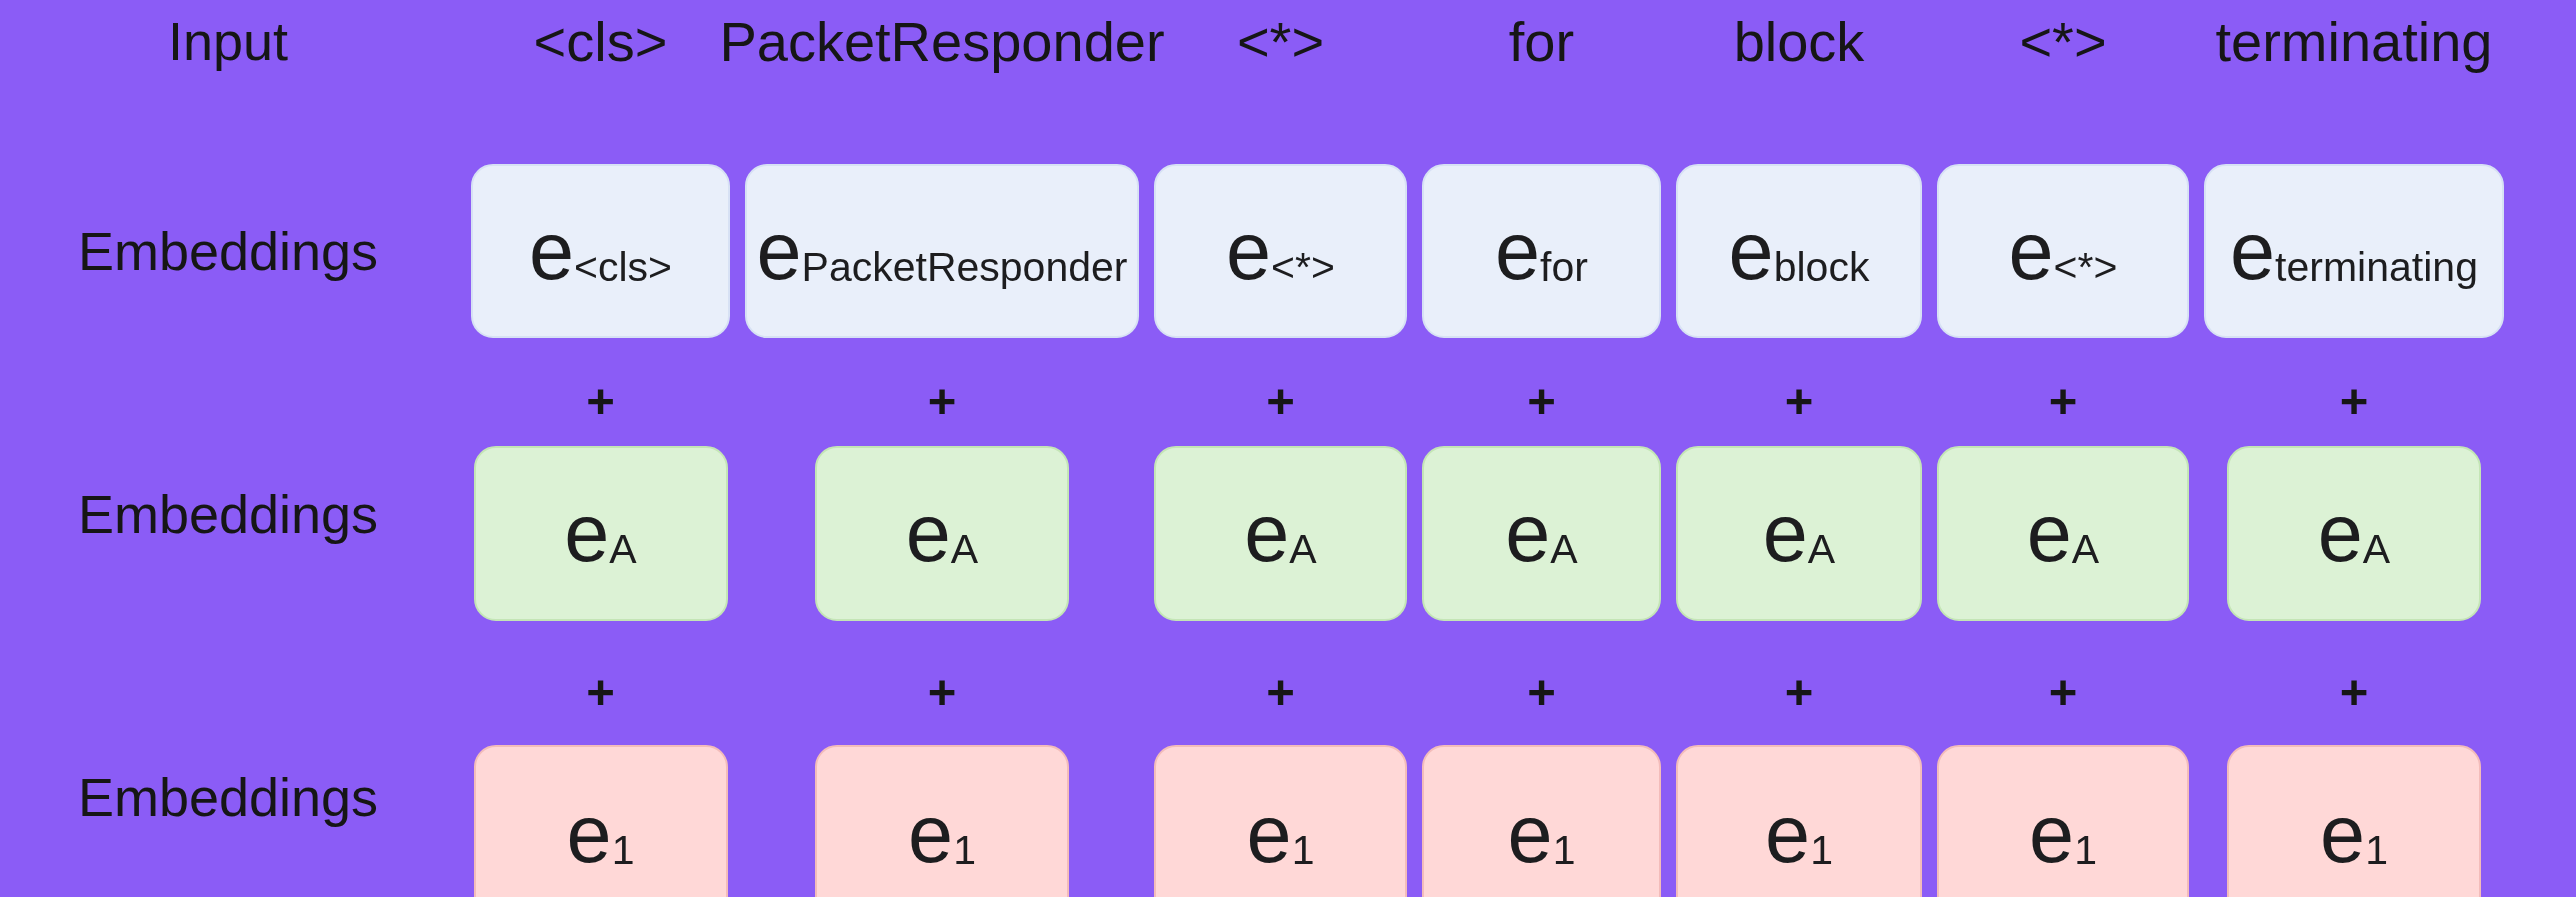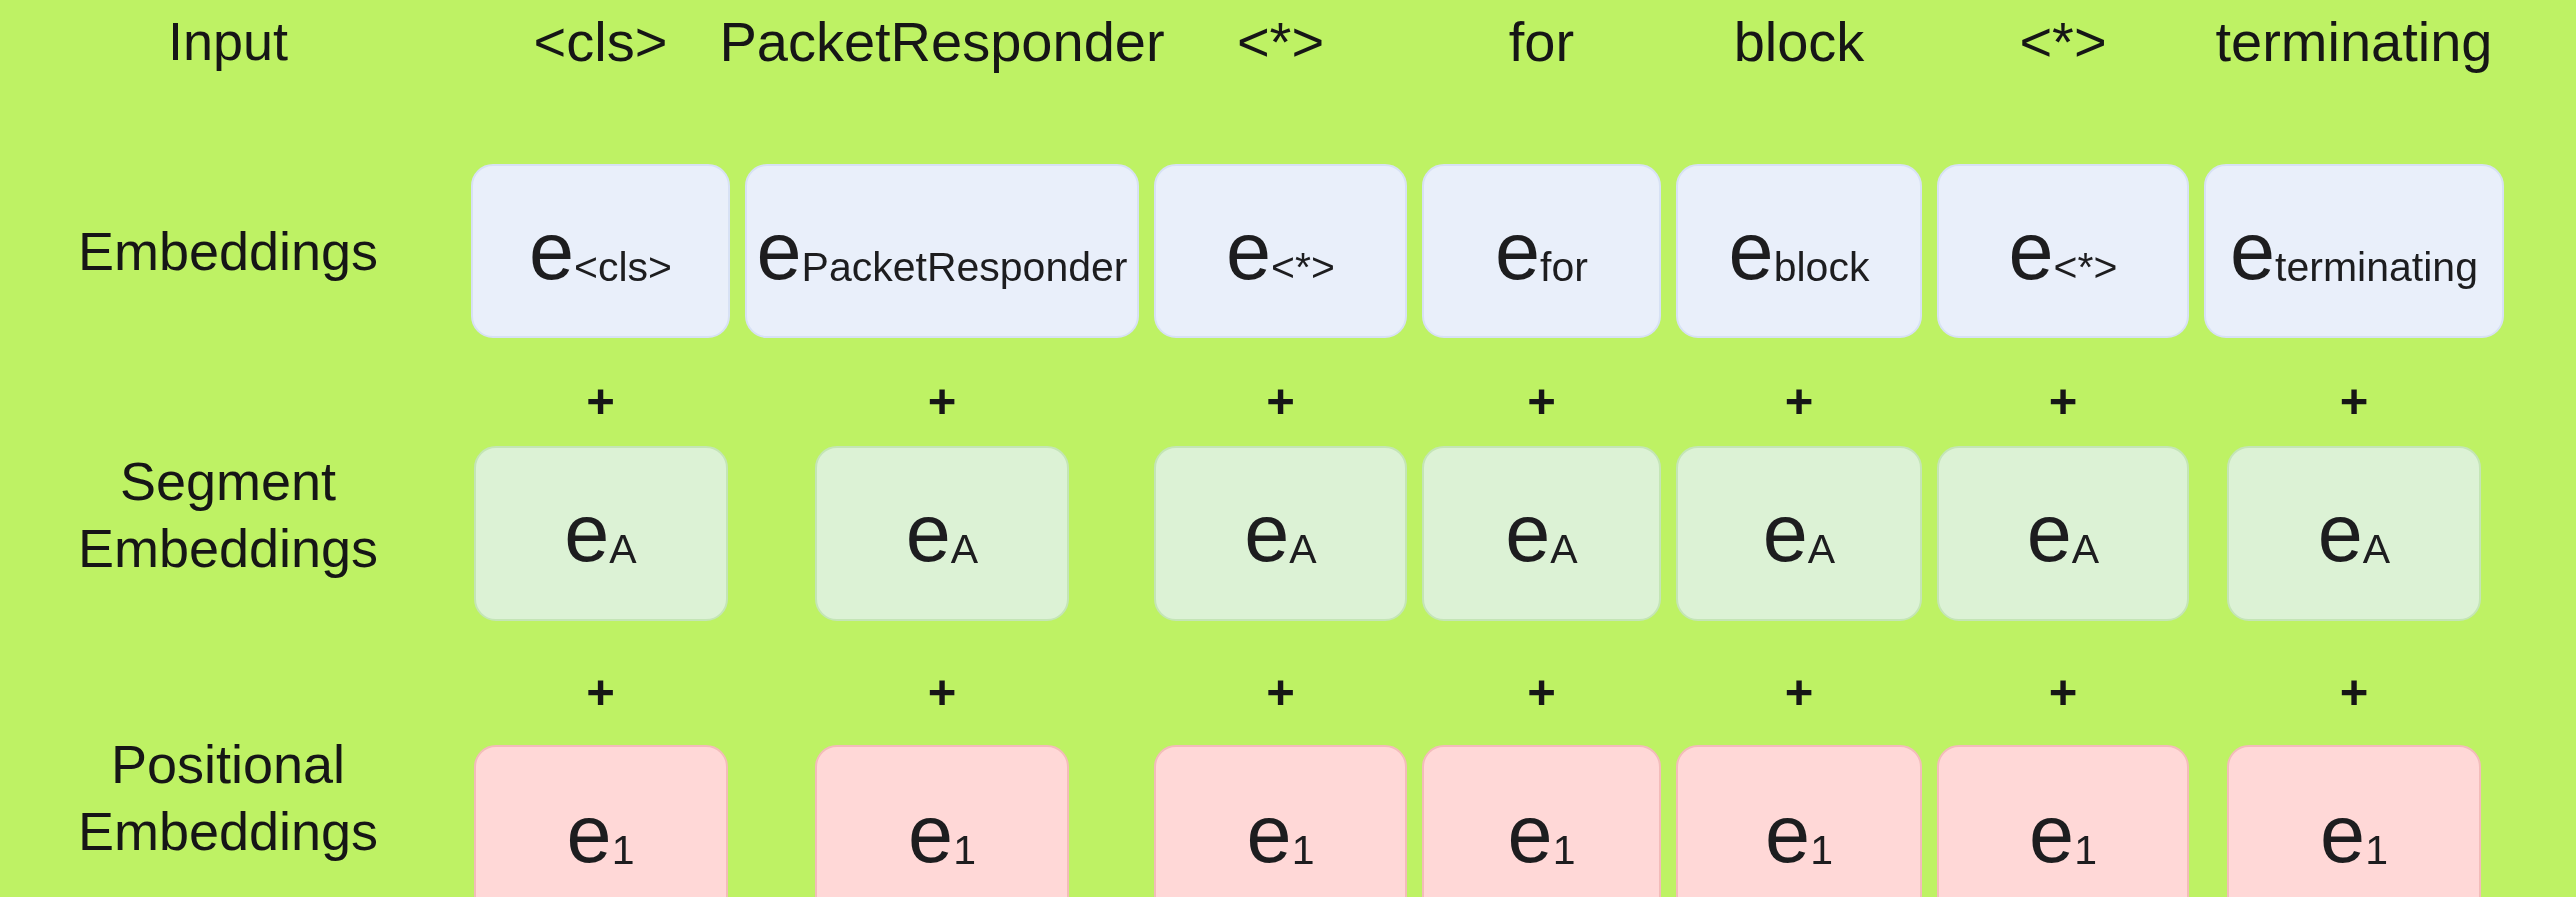--- a/index.html
+++ b/index.html
@@ -1,19 +1,19 @@
 <!DOCTYPE html>
 <html style="font-size:13.5px"><head>
 <meta charset="utf-8">
 <style>
   html,body{margin:0;padding:0;background:#ffffff;}
   .canvas{
     position:relative;
     width:2576px;height:898px;
-    background:#bef264;
+    background:#8b5cf6;
     font-family:"Liberation Sans", sans-serif;
     color:#1d1d1f;
     overflow:hidden;
     display:flex;
     align-items:flex-start;
   }
   .labels-col{
     width:456px;
     flex:0 0 456px;
     display:flex;flex-direction:column;
@@ -89,26 +89,24 @@
   <div class="labels-col">
     <div class="cell r-input label">
       <span>Input</span>
     </div>
     <div class="cell r-gap"></div>
     <div class="cell r-token label">
       <span>Embeddings</span>
     </div>
     <div class="cell r-plus1"></div>
     <div class="cell r-segment label">
-      <span>Segment</span>
       <span>Embeddings</span>
     </div>
     <div class="cell r-plus2"></div>
     <div class="cell r-positional label">
-      <span>Positional</span>
       <span>Embeddings</span>
     </div>
   </div>
 
   <div class="cols" id="columns-container">
   <div class="col" style="width: 259px;">
     <div class="cell r-input input-token">
       <span>&lt;cls&gt;</span>
     </div>
     <div class="cell r-gap"></div>

